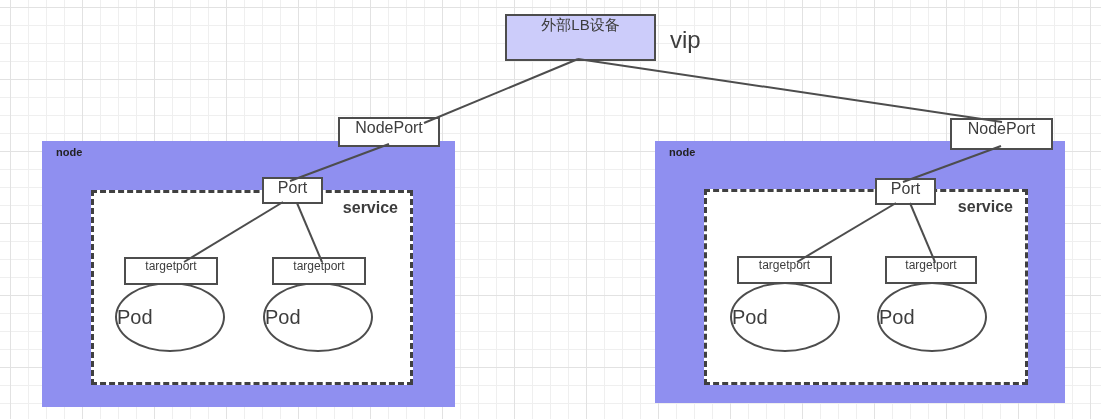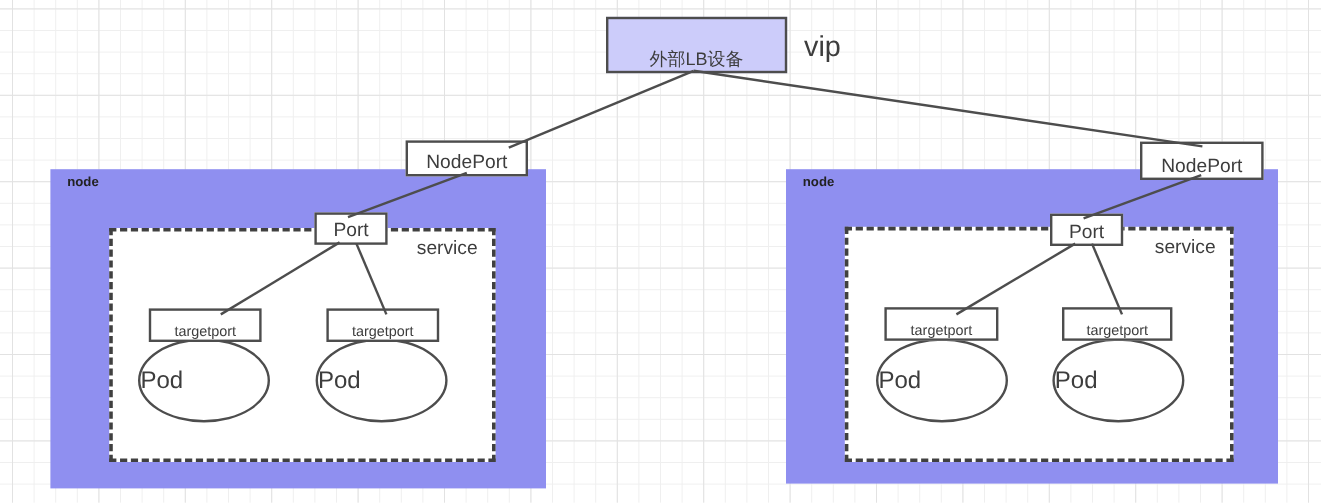--- a/index.html
+++ b/index.html
@@ -20,33 +20,33 @@
     background-color:var(--canvas-bg);
     background-image:
       linear-gradient(to right, var(--grid-major) 1px, transparent 1px),
       linear-gradient(to bottom, var(--grid-major) 1px, transparent 1px),
       linear-gradient(to right, var(--grid-minor) 1px, transparent 1px),
       linear-gradient(to bottom, var(--grid-minor) 1px, transparent 1px);
     background-size:72px 72px,72px 72px,18px 18px,18px 18px;
     background-position:10px 7px;
   }
   .box{
-    position:absolute;display:flex;align-items:flex-end;justify-content:center;
+    position:absolute;display:flex;align-items:flex-start;justify-content:center;
     background:var(--shape-fill);border:2px solid var(--shape-border);
     color:var(--text);font-size:16px;z-index:5;white-space:nowrap;
   }
   .lb-box{left:505px;top:14px;width:151px;height:47px;background:var(--lb-fill);font-size:15px;}
   .vip-label{position:absolute;left:670px;top:26px;font-size:24px;color:var(--text);z-index:2;}
   .np-left{left:338px;top:117px;width:102px;height:30px;}
   .np-right{left:950px;top:118px;width:103px;height:32px;}
   .node-rect{position:absolute;background:var(--node-fill);z-index:1;}
   .nr-left{left:42px;top:141px;width:413px;height:266px;}
   .nr-right{left:655px;top:141px;width:410px;height:262px;}
   .node-label{position:absolute;left:14px;top:5px;font-weight:bold;font-size:11px;color:var(--node-label);}
-  .service-rect{position:absolute;background:var(--shape-fill);border:3px dashed #404040;z-index:2;}
+  .service-rect{position:absolute;background:var(--shape-fill);border:3px dashed #404040;z-index:2;font-weight:bold;}
   .sv-left{left:91px;top:190px;width:322px;height:195px;}
   .sv-right{left:704px;top:189px;width:324px;height:196px;}
   .service-label{position:absolute;right:12px;top:6px;font-size:16px;color:var(--text);}
   .port-left{left:262px;top:177px;width:61px;height:27px;}
   .port-right{left:875px;top:178px;width:61px;height:27px;}
   .tp{font-size:12px;}
   .tp-l1{left:124px;top:257px;width:94px;height:28px;}
   .tp-l2{left:272px;top:257px;width:94px;height:28px;}
   .tp-r1{left:737px;top:256px;width:95px;height:28px;}
   .tp-r2{left:885px;top:256px;width:92px;height:28px;}

